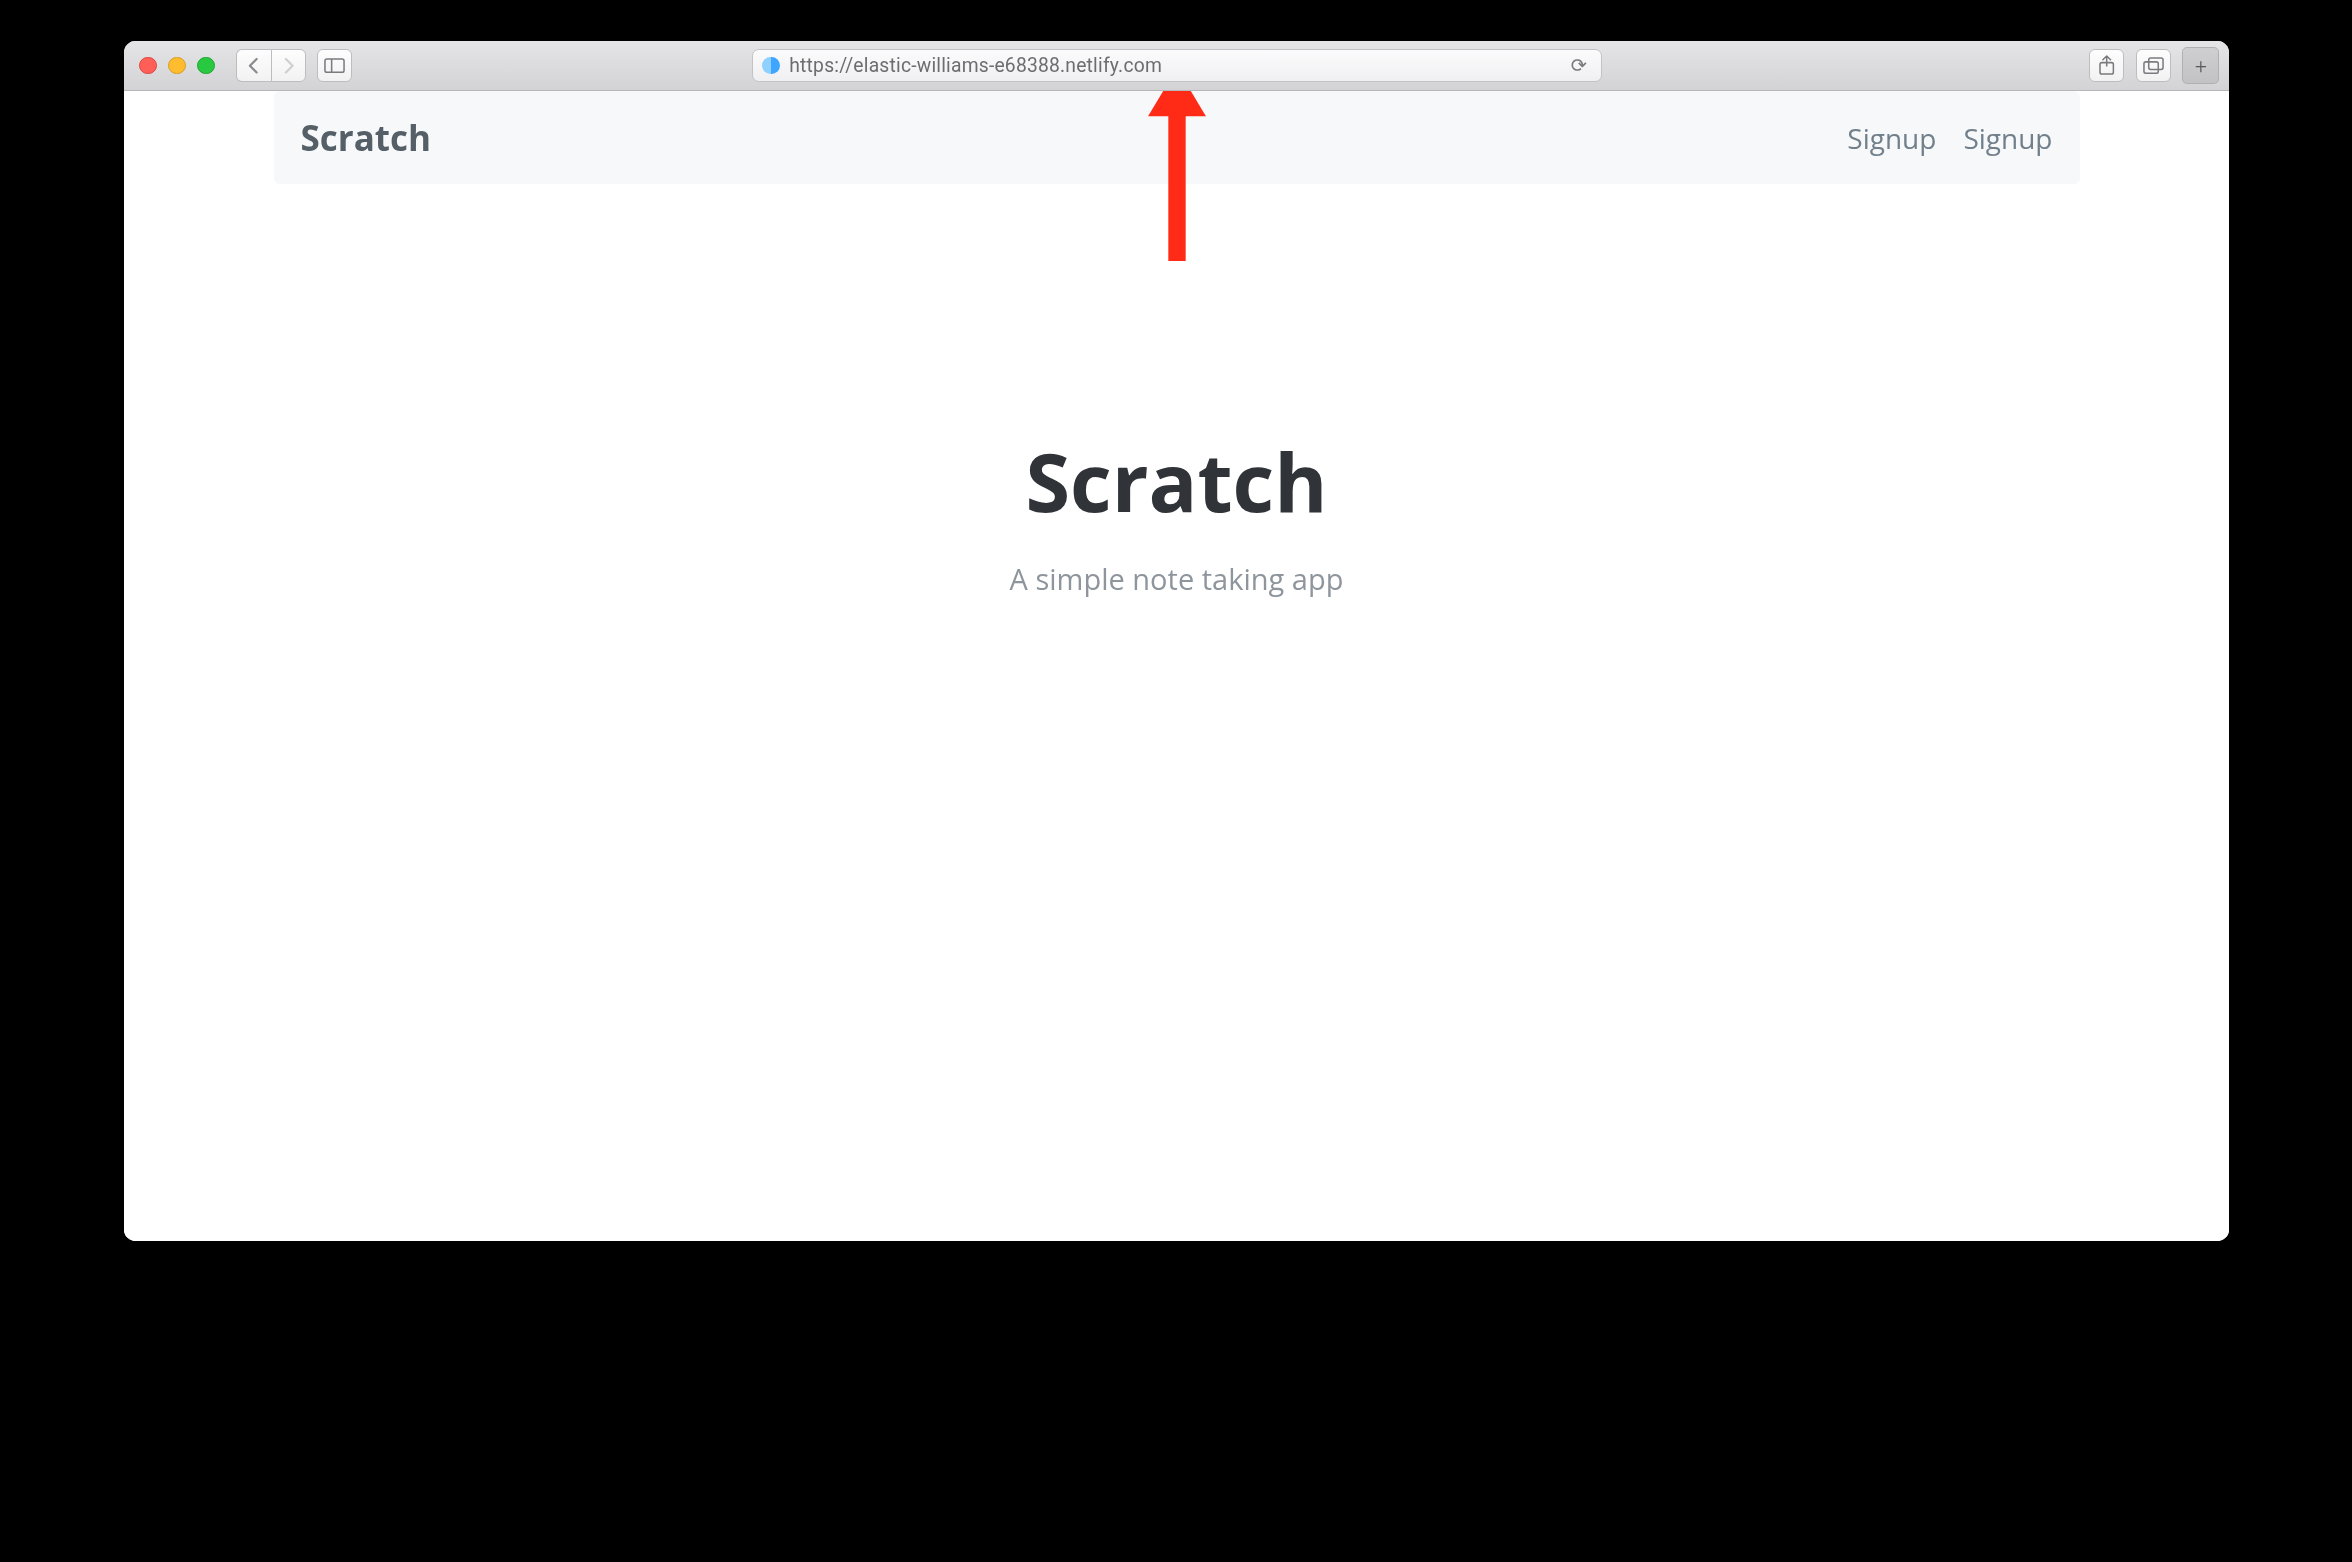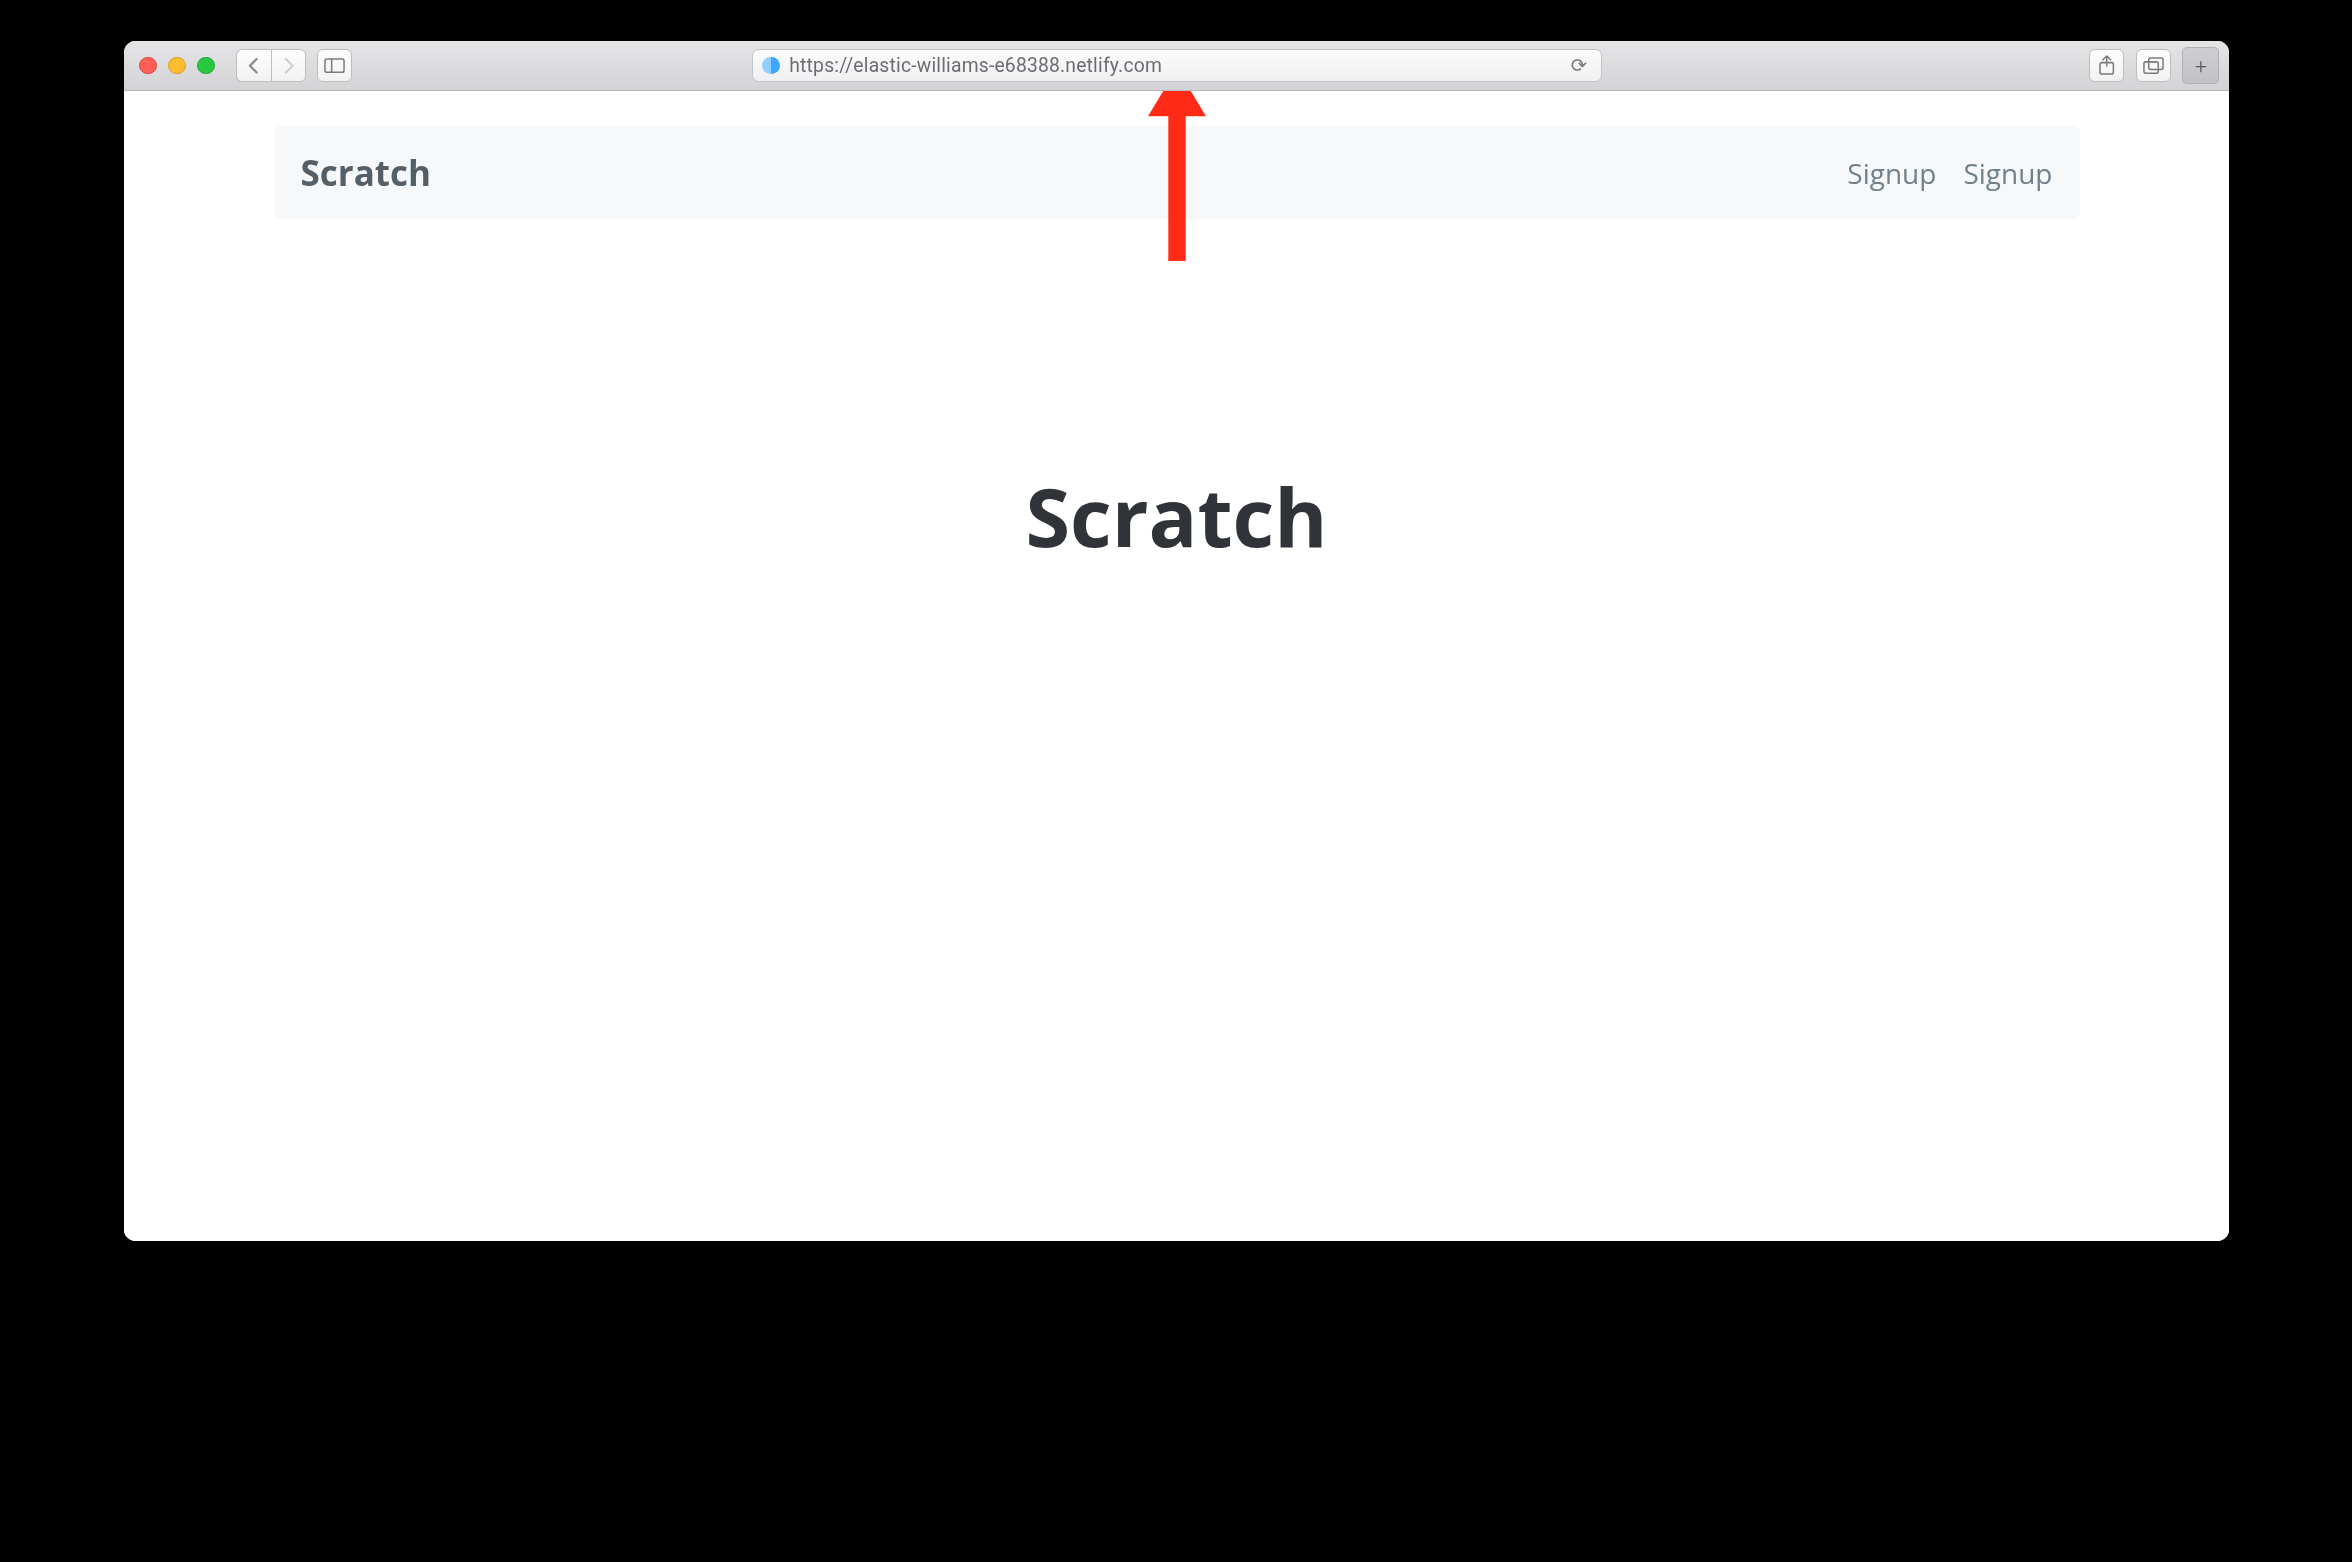--- a/index.html
+++ b/index.html
@@ -84,21 +84,21 @@
       background: linear-gradient(#cfced1,#c2c1c4);
       border: 1px solid #b0afb2;
       border-radius: 4.8px;
       display: flex; align-items: center; justify-content: center;
       color: #59585b; font-size: 21px; font-weight: 300;
     }
     .share-icon svg, .tabs-icon svg, .sb-icon svg { display: block; }
 
     
     .viewport { flex: 1 1 auto; background: #ffffff; position: relative; overflow: hidden; }
-    .page-wrap { max-width: 1806px; margin: 0 auto; padding-top: 35px; }
+    .page-wrap { max-width: 1806px; margin: 0 auto; }
 
     .app-navbar {
       height: 93px;
       background: #f6f8fa;
       border-radius: 5.8px;
       display: flex;
       align-items: center;
       justify-content: space-between;
       padding: 0 27px;
     }
@@ -207,20 +207,21 @@
       <div class="app-navbar">
         <div class="brand">Scratch</div>
         <div class="nav-links">
           <div class="nav-link">Signup</div>
           <div class="nav-link">Signup</div>
         </div>
       </div>
 
       <div class="hero">
         <div class="hero-title">Scratch</div>
+        <div class="hero-sub">A simple note taking app</div>
       </div>
     </div>
 
     <div class="anno-arrow">
       <svg width="68" height="193" viewBox="0 0 70 200">
         <defs></defs>
         <line x1="35" y1="200" x2="35" y2="30" stroke="#ff2b16" stroke-width="18"></line>
         <polygon points="35,0 5,50 65,50" fill="#ff2b16"></polygon>
       </svg>
     </div>

